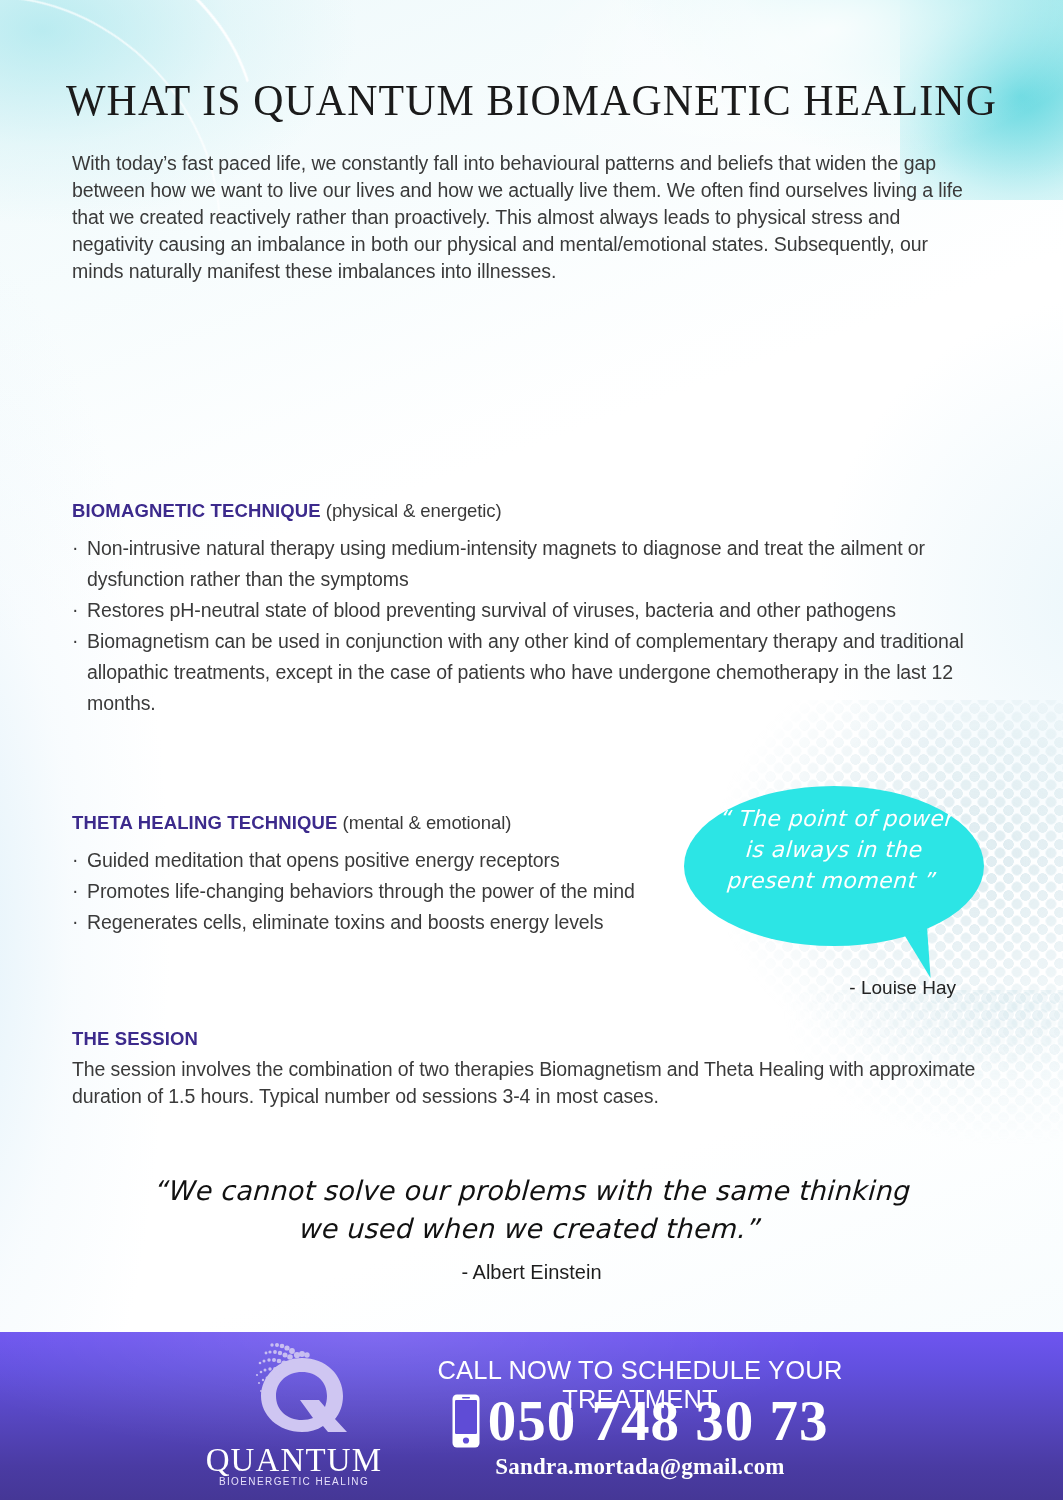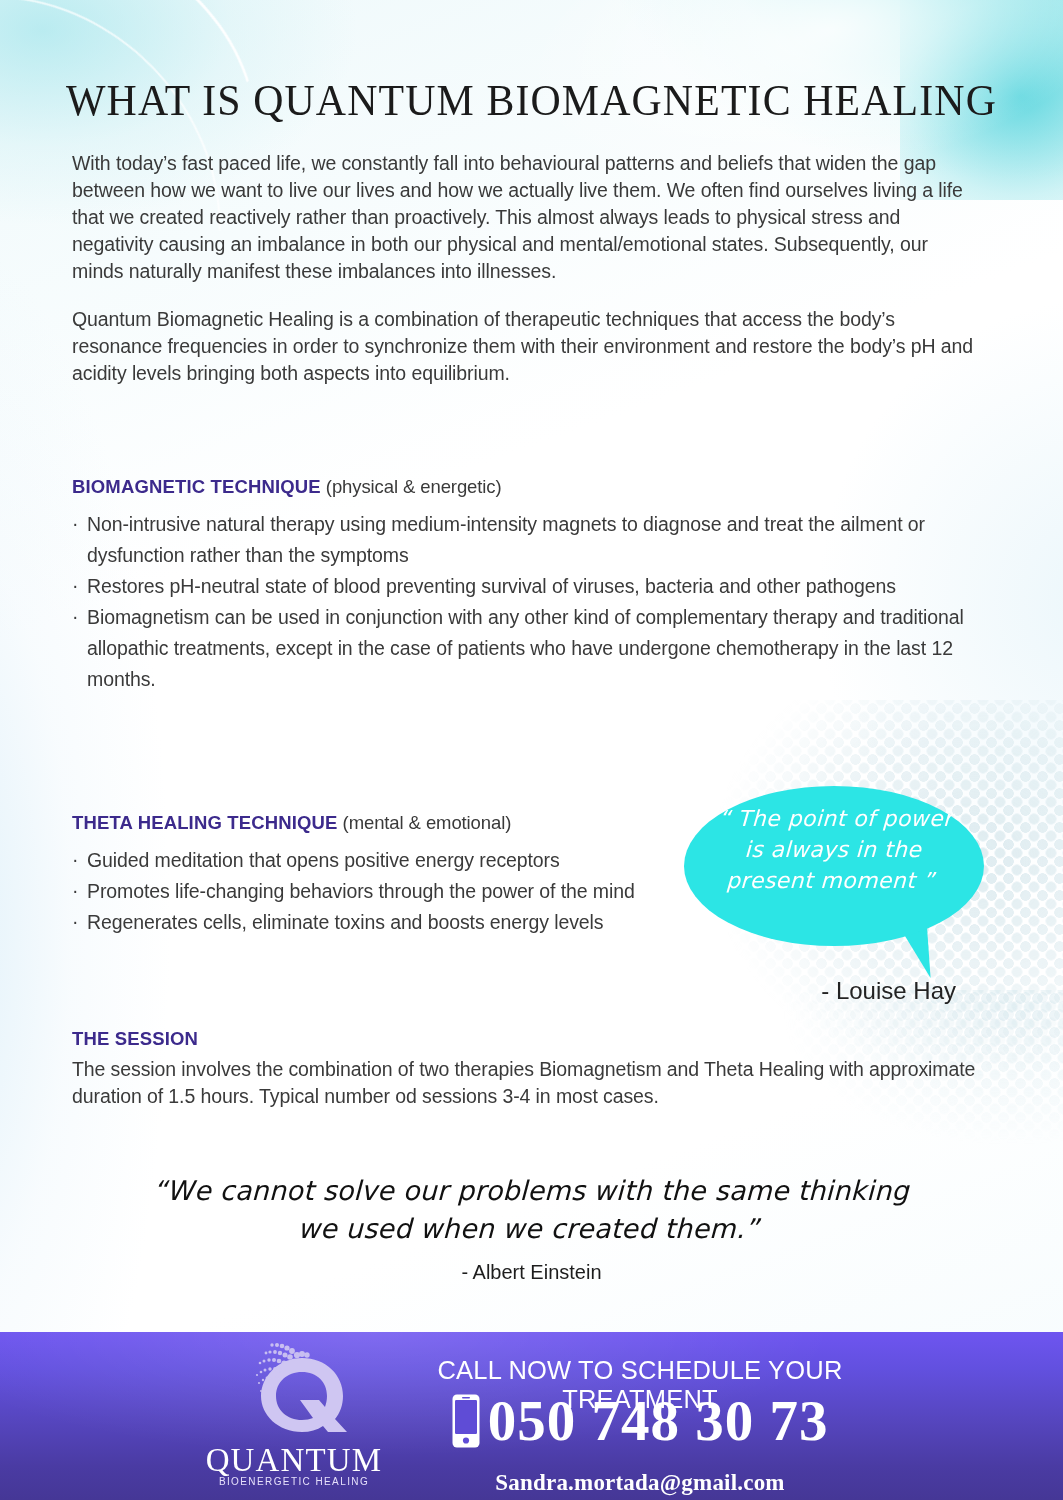--- a/index.html
+++ b/index.html
@@ -170,21 +170,21 @@
     line-height: 31px;
     font-style: italic;
     letter-spacing: 0.4px;
     transform: skewX(-5deg);
   }
   .bubble-attrib {
     position: absolute;
     left: 684px; top: 977px;
     width: 272px;
     text-align: right;
-    font-size: 24px;
+    font-size: 19px;
     color: #232323;
   }
 
   
   .quote-block {
     position: absolute;
     left: 72px; right: 72px; top: 1172px;
     text-align: center;
   }
   .quote-text {
@@ -271,21 +271,20 @@
   .email {
     position: absolute;
     left: 360px; top: 122px;
     width: 560px;
     text-align: center;
     font-family: "Liberation Serif", "DejaVu Serif", serif;
     font-weight: bold;
     font-size: 23px;
     color: #ffffff;
     letter-spacing: 0.2px;
-    margin-top: 16px;
   }
 </style>
 </head>
 <body>
 
 <div id="page">
 
   <div class="bg-base"></div>
   <div class="teal-glow"></div>
   <div class="wisp w1"></div>
@@ -297,24 +296,23 @@
   <div class="bg-sweep"></div>
   <div class="bg-halftone"></div>
   <div class="bg-halftone2"></div>
 
   <div class="content">
 
     <div class="page-title">WHAT IS QUANTUM BIOMAGNETIC HEALING</div>
 
     <div class="body-col" style="top: 150px;">
       <p class="para">With today’s fast paced life, we constantly fall into behavioural patterns and beliefs that widen the gap between how we want to live our lives and how we actually live them. We often find ourselves living a life that we created reactively rather than proactively. This almost always leads to physical stress and negativity causing an imbalance in both our physical and mental/emotional states. Subsequently, our minds naturally manifest these imbalances into illnesses.</p>
-      <p class="para">Quantum Biomagnetic Healing is a combination of therapeutic techniques that access the body’s resonance frequencies in order to synchronize them with their environment and restore the body’s pH and acidity levels bringing both aspects into equilibrium.</p>
-    </div>
-
-    <div class="body-col" style="top: 476px;">
+    </div>
+
+    <div class="body-col" style="top: 500px;">
       <div class="sect-head">
         <span class="strong">BIOMAGNETIC TECHNIQUE</span><span> (physical &amp; energetic)</span>
       </div>
       <ul class="bullets">
         <li>Non-intrusive natural therapy using medium-intensity magnets to diagnose and treat the ailment or dysfunction rather than the symptoms</li>
         <li>Restores pH-neutral state of blood preventing survival of viruses, bacteria and other pathogens</li>
         <li>Biomagnetism can be used in conjunction with any other kind of complementary therapy and traditional allopathic treatments, except in the case of patients who have undergone chemotherapy in the last 12 months.</li>
       </ul>
     </div>
 

